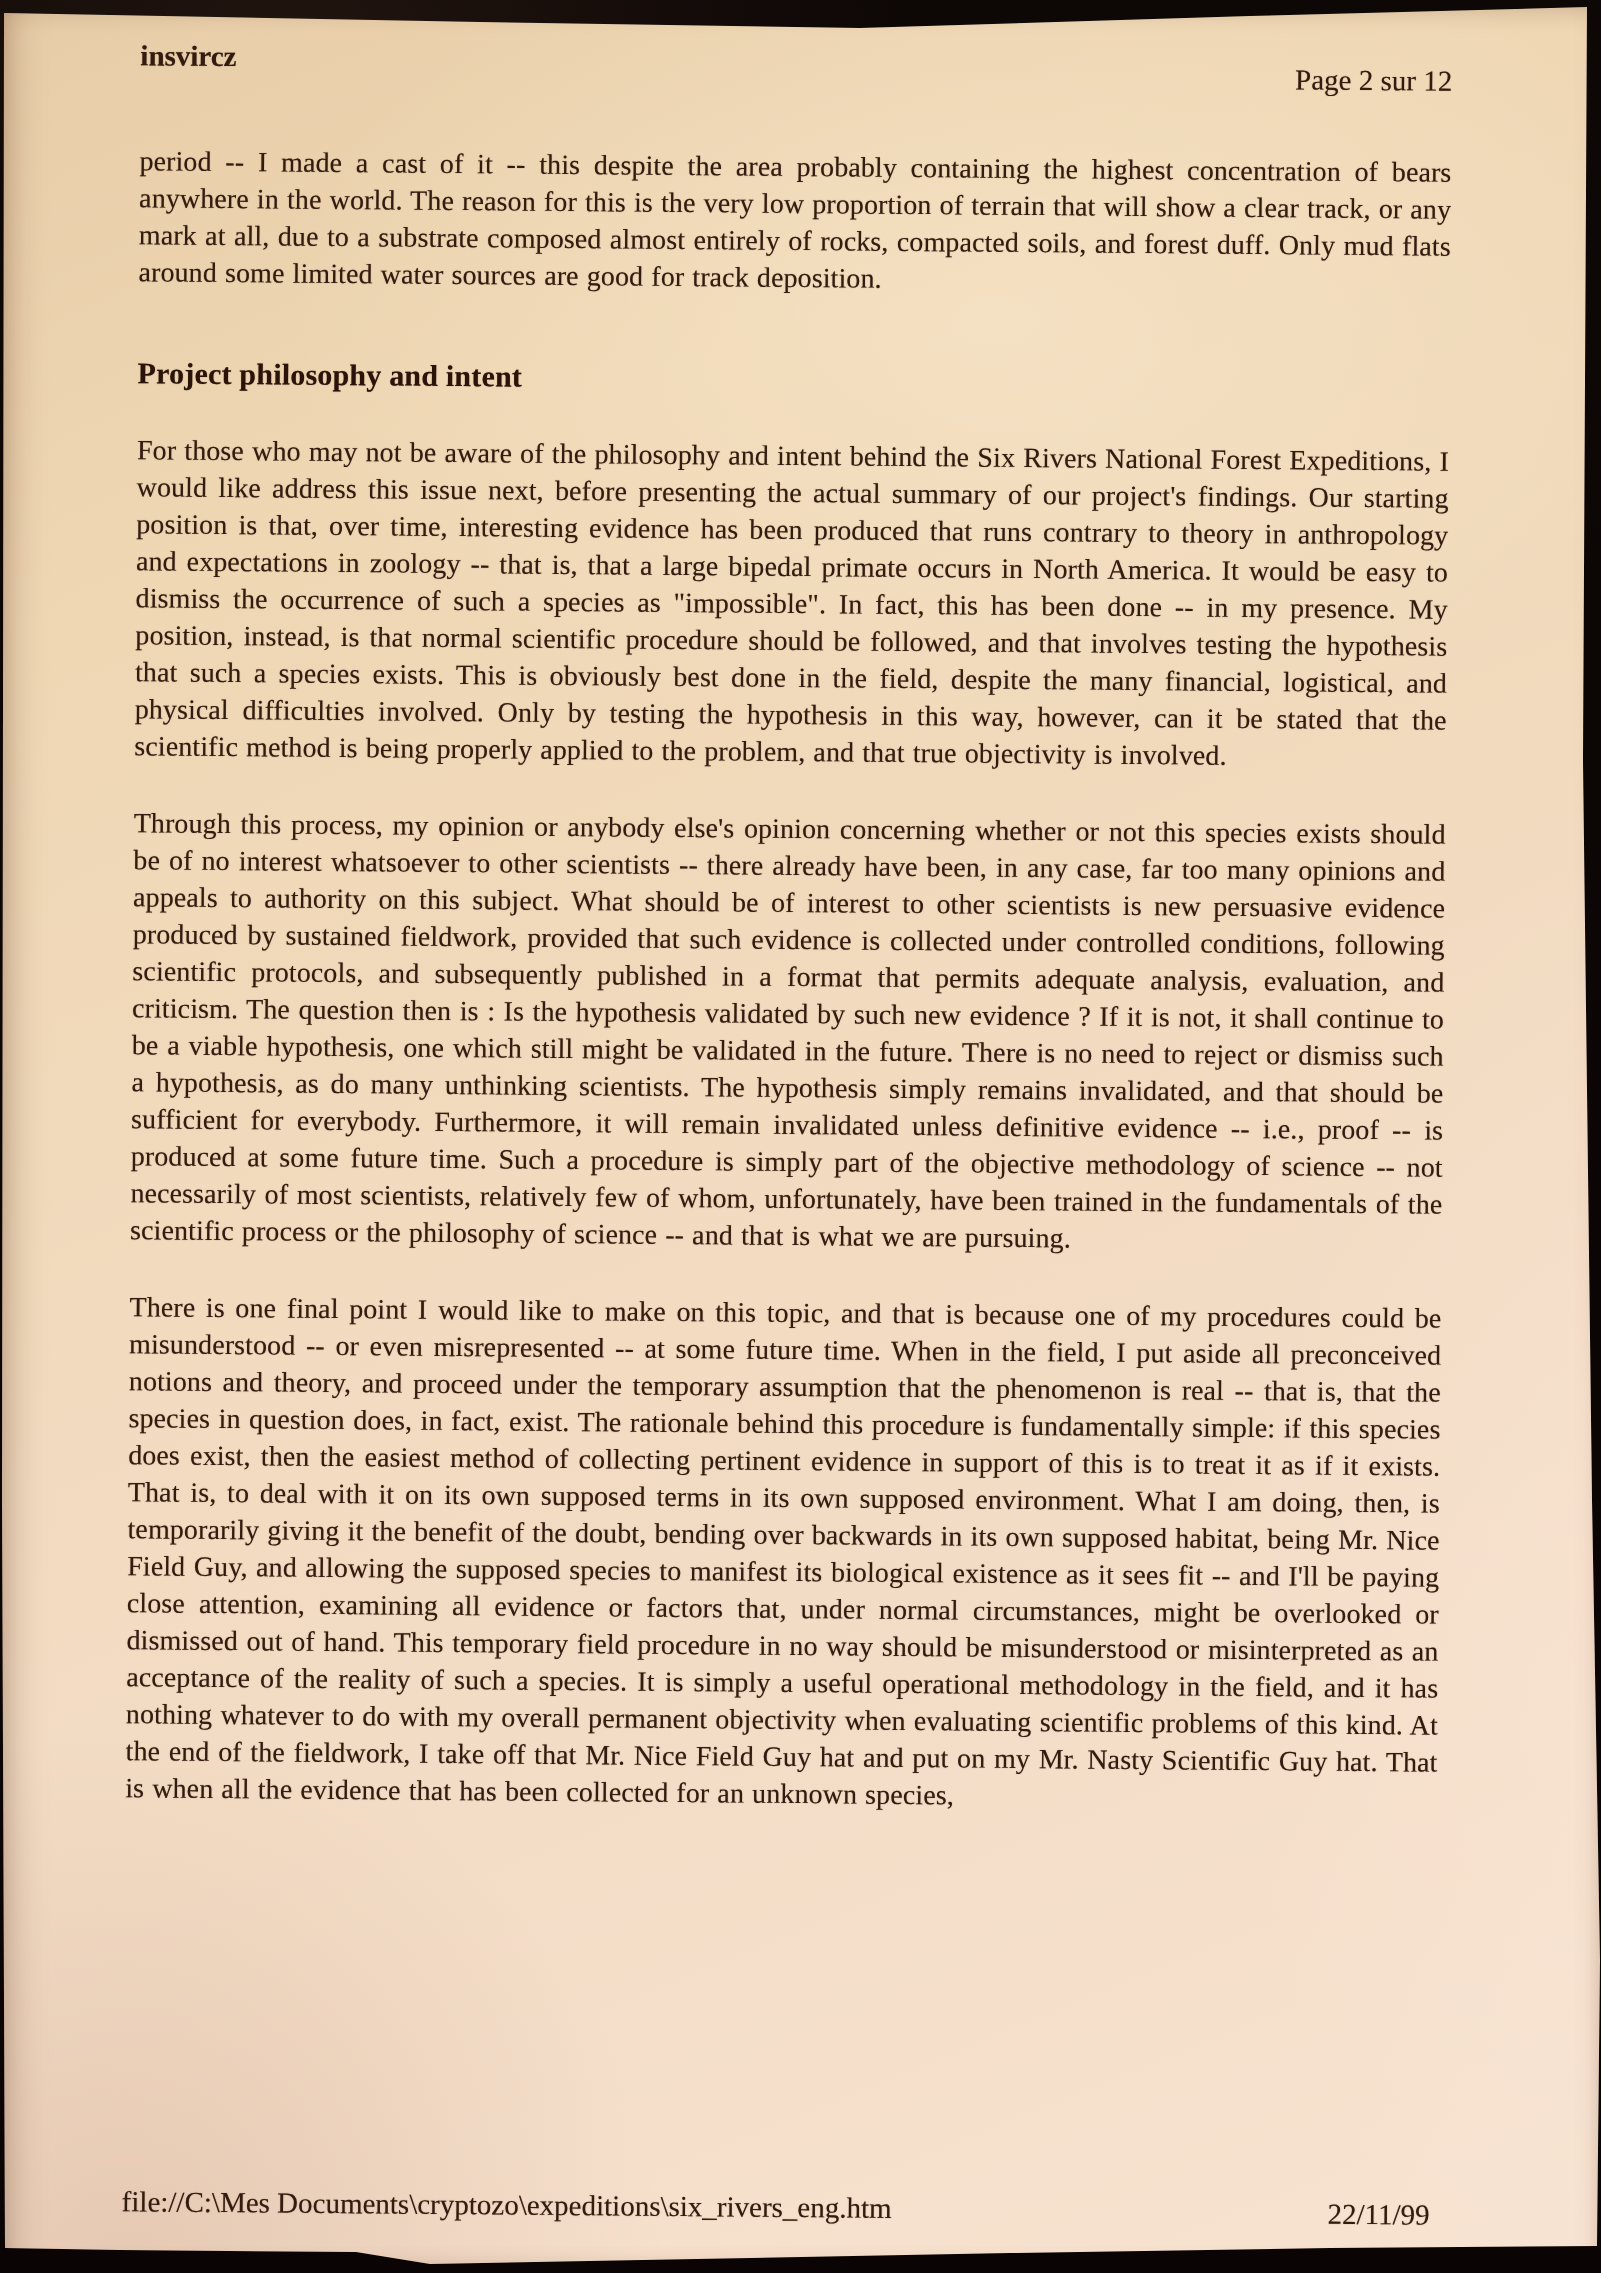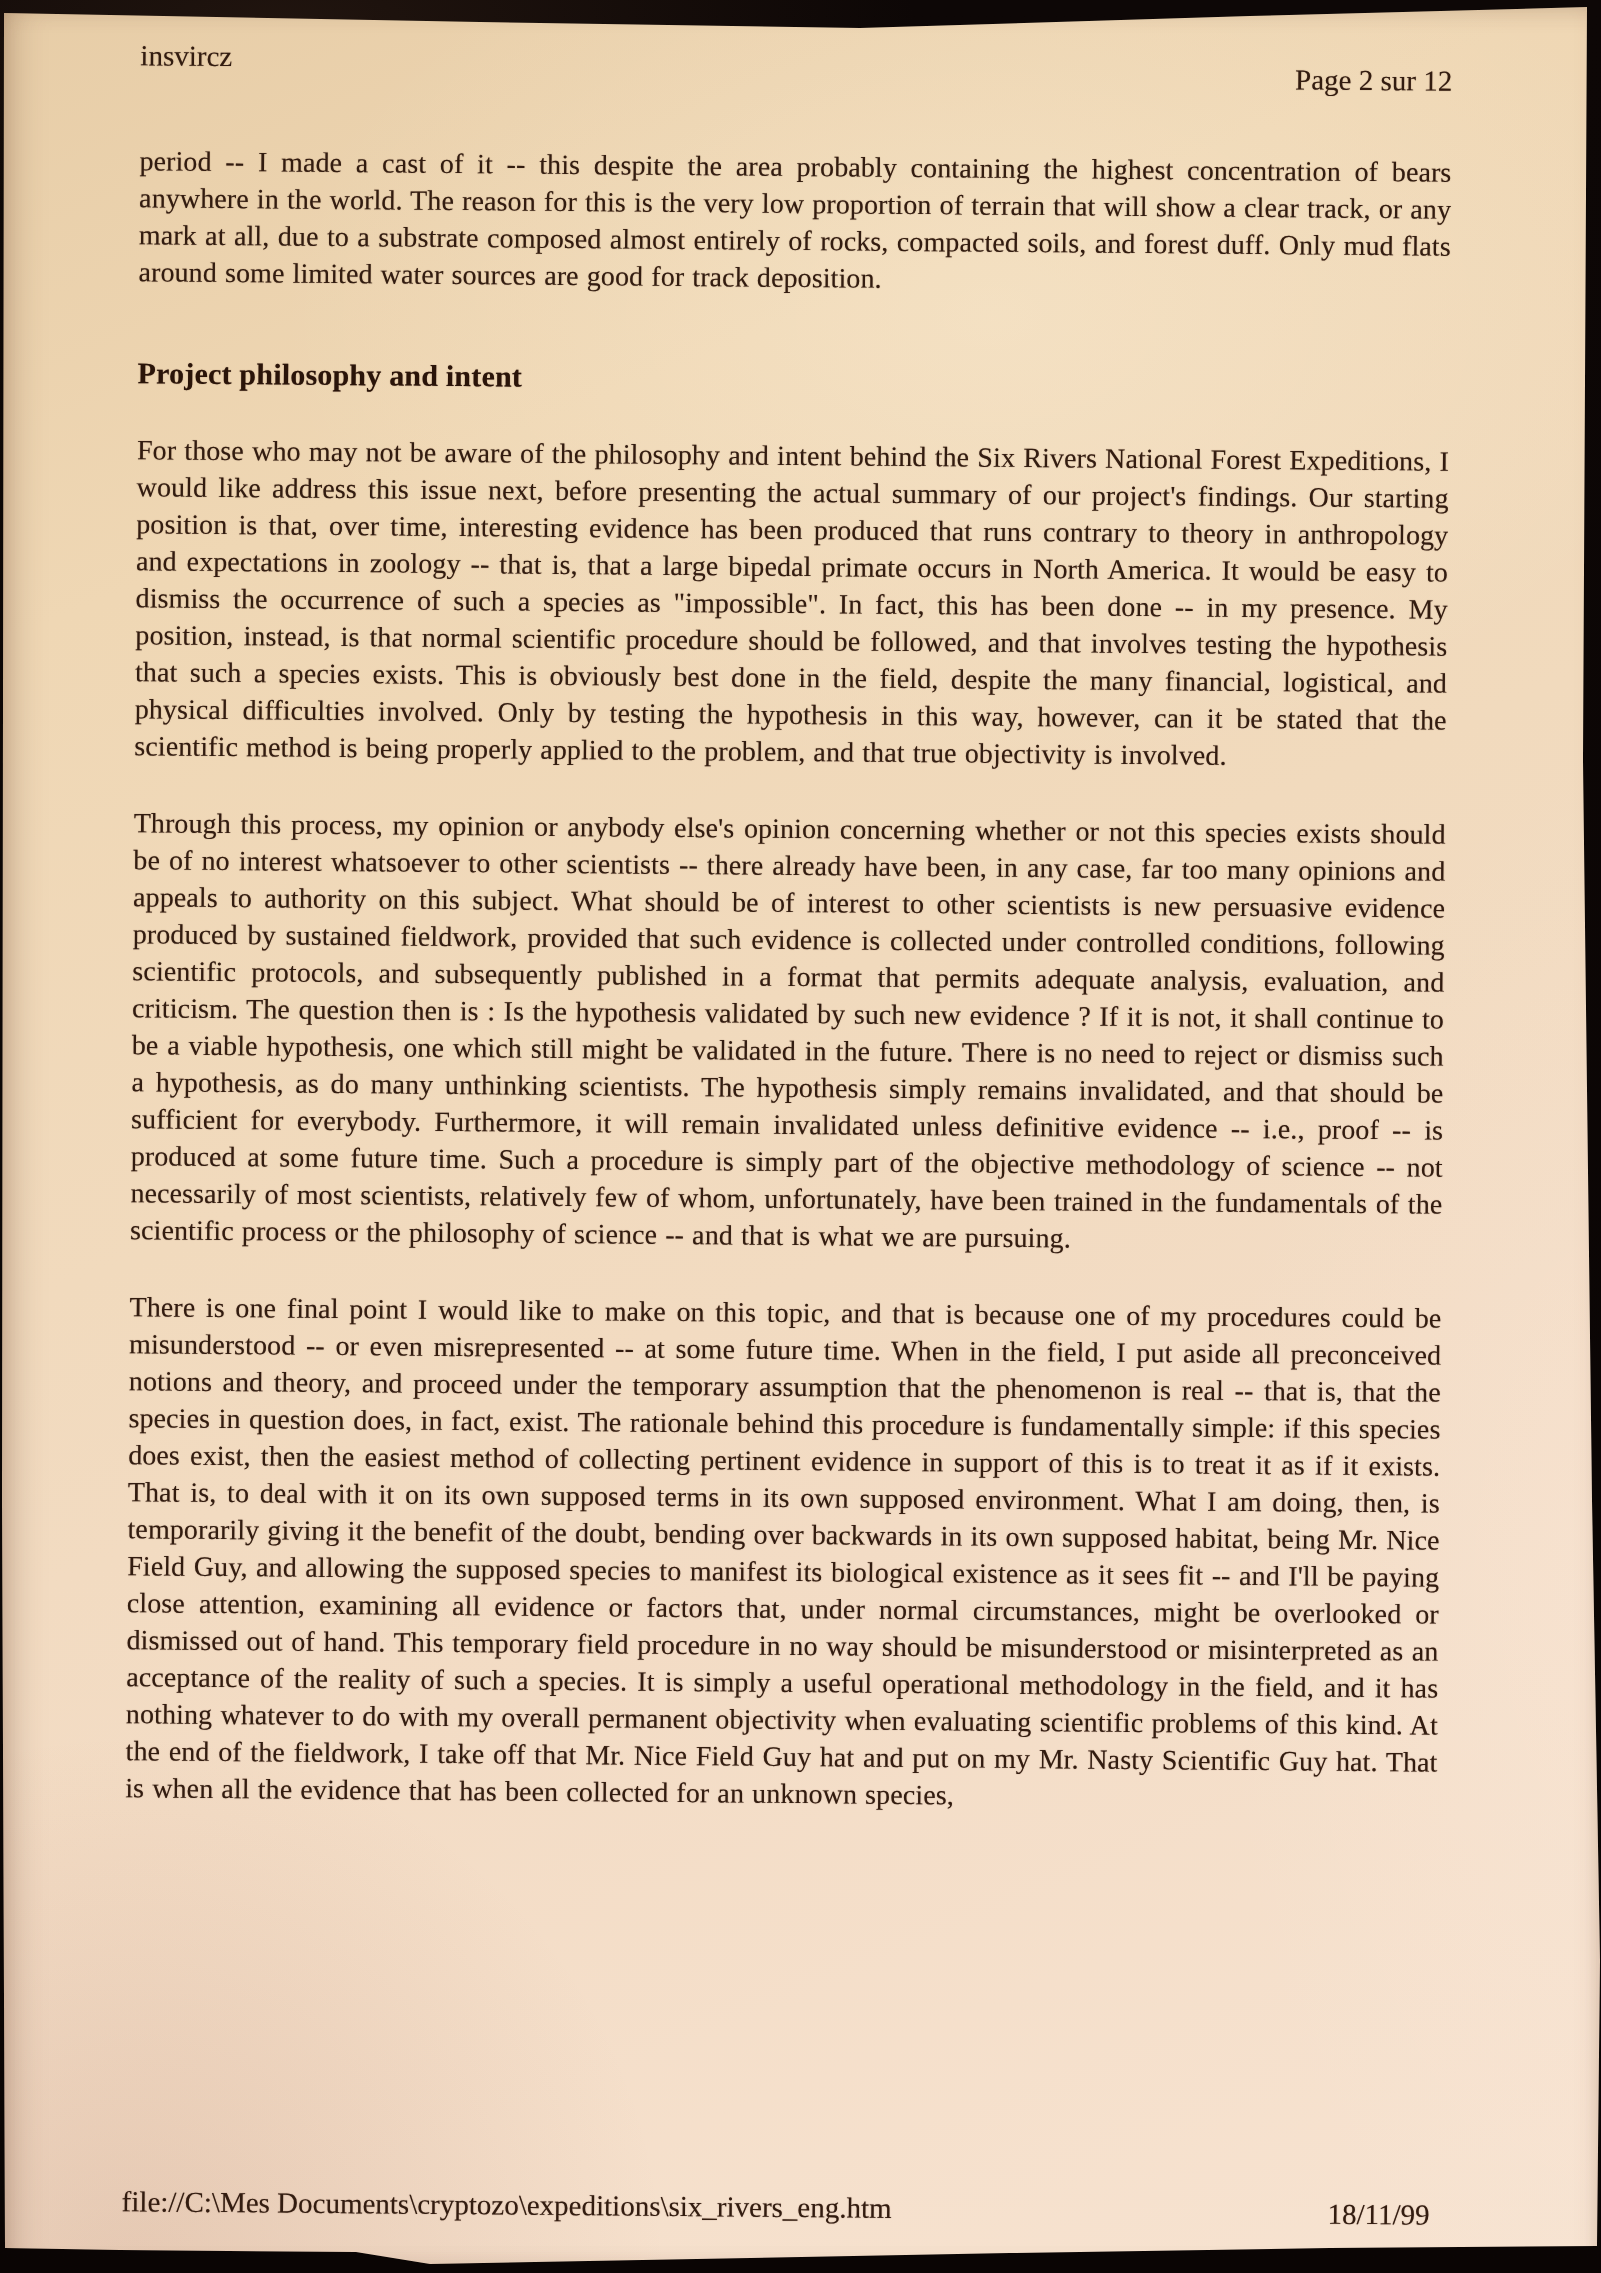--- a/index.html
+++ b/index.html
@@ -66,21 +66,21 @@
     text-shadow: 0 0 1px rgba(70,35,20,0.55);
   }
   .hdr-row, .ftr-row {
     display: flex;
     justify-content: space-between;
     align-items: flex-start;
     font-size: 29px;
     line-height: 38px;
   }
   .hdr-row { padding-top: 48px; }
-  .hdr-left  { transform: translateY(-6px); }
+  .hdr-left  { transform: translateY(-6px); font-weight: bold; }
   .hdr-right { transform: translateY(8px); }
   #body-text {
     margin-top: 62px;
     font-size: 28px;
     line-height: 37px;
   }
   .para {
     margin: 0 0 40px 0;
     text-align: justify;
     text-align-last: left;
@@ -123,17 +123,17 @@
 
       <p class="para">For those who may not be aware of the philosophy and intent behind the Six Rivers National Forest Expeditions, I would like address this issue next, before presenting the actual summary of our project's findings. Our starting position is that, over time, interesting evidence has been produced that runs contrary to theory in anthropology and expectations in zoology -- that is, that a large bipedal primate occurs in North America. It would be easy to dismiss the occurrence of such a species as "impossible". In fact, this has been done -- in my presence. My position, instead, is that normal scientific procedure should be followed, and that involves testing the hypothesis that such a species exists. This is obviously best done in the field, despite the many financial, logistical, and physical difficulties involved. Only by testing the hypothesis in this way, however, can it be stated that the scientific method is being properly applied to the problem, and that true objectivity is involved.</p>
 
       <p class="para">Through this process, my opinion or anybody else's opinion concerning whether or not this species exists should be of no interest whatsoever to other scientists -- there already have been, in any case, far too many opinions and appeals to authority on this subject. What should be of interest to other scientists is new persuasive evidence produced by sustained fieldwork, provided that such evidence is collected under controlled conditions, following scientific protocols, and subsequently published in a format that permits adequate analysis, evaluation, and criticism. The question then is : Is the hypothesis validated by such new evidence ? If it is not, it shall continue to be a viable hypothesis, one which still might be validated in the future. There is no need to reject or dismiss such a hypothesis, as do many unthinking scientists. The hypothesis simply remains invalidated, and that should be sufficient for everybody. Furthermore, it will remain invalidated unless definitive evidence -- i.e., proof -- is produced at some future time. Such a procedure is simply part of the objective methodology of science -- not necessarily of most scientists, relatively few of whom, unfortunately, have been trained in the fundamentals of the scientific process or the philosophy of science -- and that is what we are pursuing.</p>
 
       <p class="para">There is one final point I would like to make on this topic, and that is because one of my procedures could be misunderstood -- or even misrepresented -- at some future time. When in the field, I put aside all preconceived notions and theory, and proceed under the temporary assumption that the phenomenon is real -- that is, that the species in question does, in fact, exist. The rationale behind this procedure is fundamentally simple: if this species does exist, then the easiest method of collecting pertinent evidence in support of this is to treat it as if it exists. That is, to deal with it on its own supposed terms in its own supposed environment. What I am doing, then, is temporarily giving it the benefit of the doubt, bending over backwards in its own supposed habitat, being Mr. Nice Field Guy, and allowing the supposed species to manifest its biological existence as it sees fit -- and I'll be paying close attention, examining all evidence or factors that, under normal circumstances, might be overlooked or dismissed out of hand. This temporary field procedure in no way should be misunderstood or misinterpreted as an acceptance of the reality of such a species. It is simply a useful operational methodology in the field, and it has nothing whatever to do with my overall permanent objectivity when evaluating scientific problems of this kind. At the end of the fieldwork, I take off that Mr. Nice Field Guy hat and put on my Mr. Nasty Scientific Guy hat. That is when all the evidence that has been collected for an unknown species,</p>
     </div>
 
     <div class="ftr-row">
       <span class="ftr-left">file://C:\Mes Documents\cryptozo\expeditions\six_rivers_eng.htm</span>
-      <span class="ftr-right">18/11/99</span>
+      <span class="ftr-right">22/11/99</span>
     </div>
 
   </div>
 </div>
 
 </body></html>

